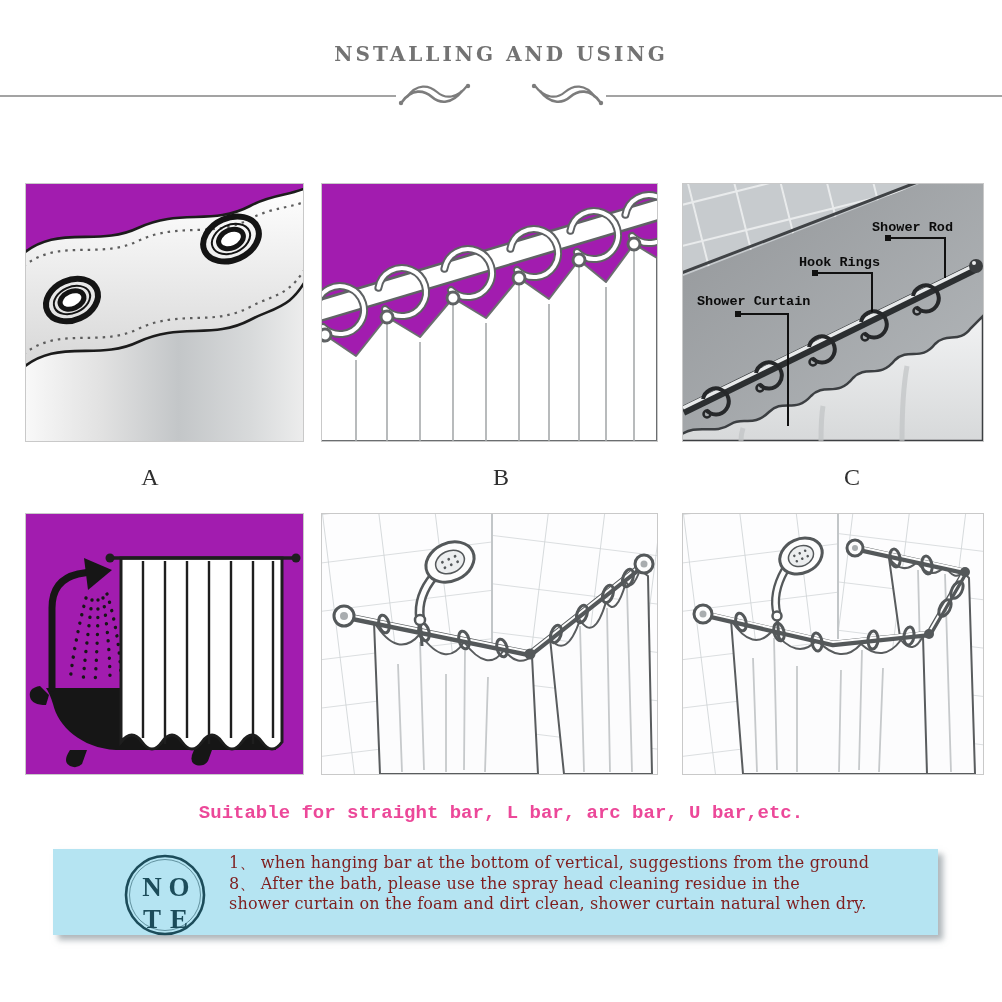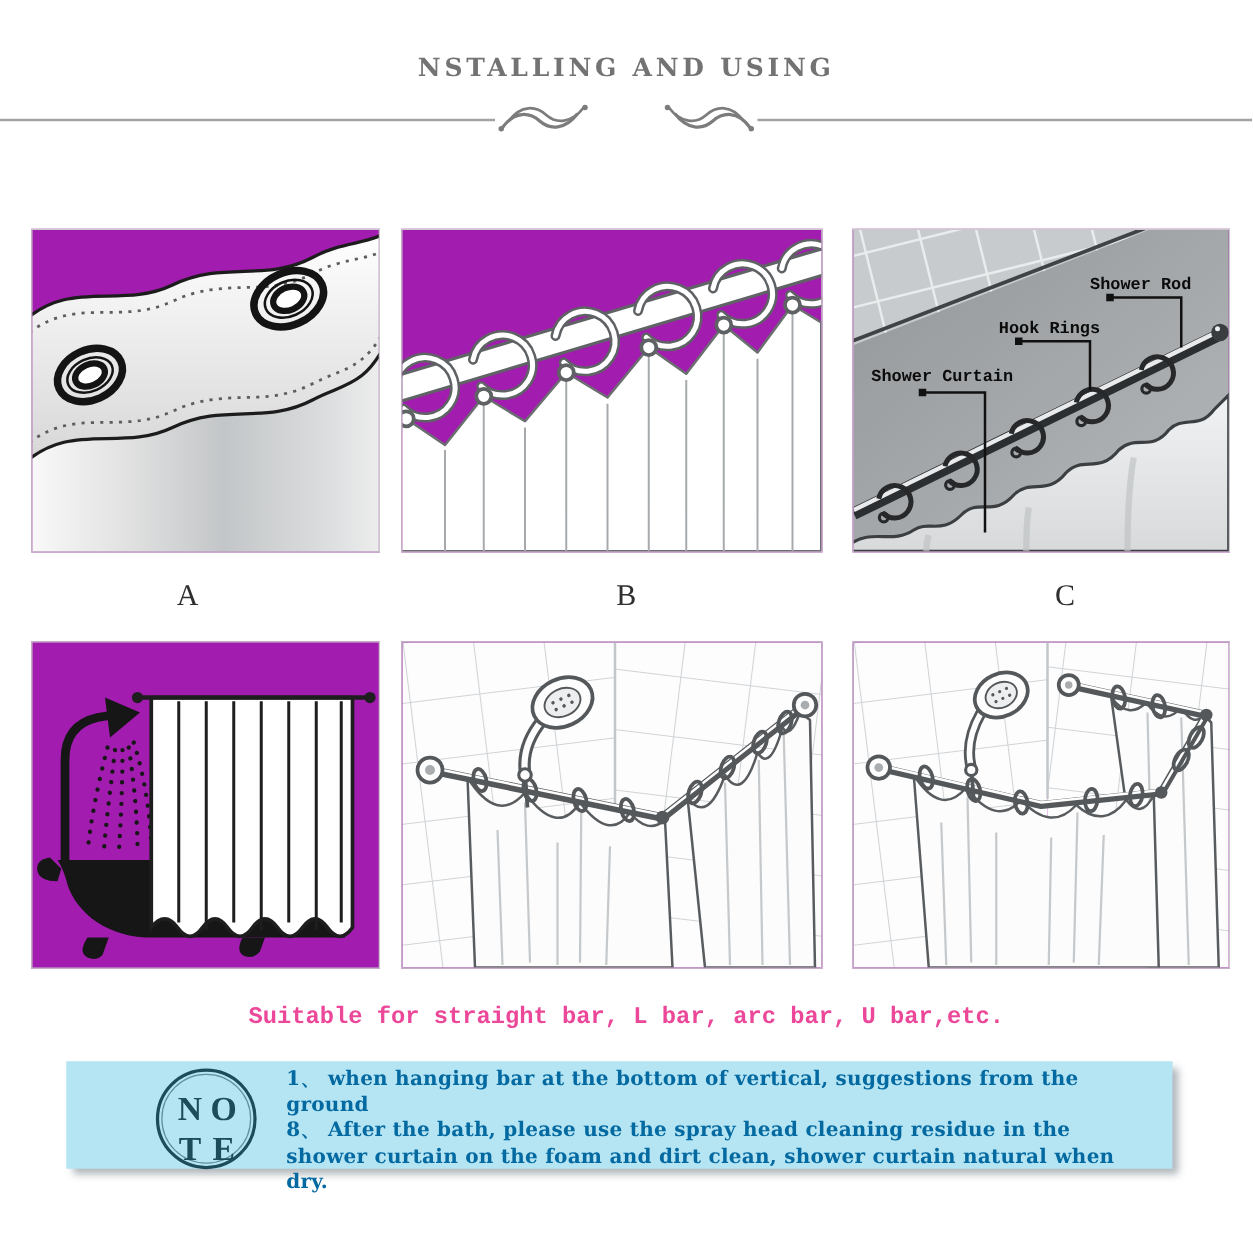--- a/index.html
+++ b/index.html
@@ -19,22 +19,22 @@
   #panelF{left:682px;top:513px;width:300px;height:260px;}
   .step-label{position:absolute;top:464px;text-align:center;
       font-family:"Liberation Serif",serif;font-size:24px;color:#2f2f2f;}
   #stepA{left:25px;width:250px;} #stepB{left:321px;width:360px;} #stepC{left:682px;width:340px;}
   .caption{position:absolute;top:786px;left:0;width:100%;text-align:center;
       font-family:"Liberation Mono",monospace;font-weight:700;font-size:19px;color:#ec4899;margin-top:16px;}
   .note-box{position:absolute;left:53px;top:849px;width:885px;height:86px;
       background:#b5e4f2;box-shadow:5px 5px 6px rgba(110,122,130,.55);}
   .note-emblem{position:absolute;left:67px;top:0px;width:90px;height:92px;}
   .note-lines{position:absolute;left:176px;top:4px;width:700px;
-      font-family:"DejaVu Serif",serif;font-weight:700;font-size:16px;
-      line-height:20.5px;color:#0369a1;letter-spacing:.2px;}
+      font-family:"DejaVu Serif",serif;font-weight:400;font-size:16px;
+      line-height:20.5px;color:#7f1d1d;letter-spacing:.2px;}
   .co{font-family:"Liberation Mono",monospace;font-weight:700;font-size:13.5px;fill:#0b0b0b;}
   .emb{font-family:"Liberation Serif",serif;font-weight:700;font-size:27px;fill:#1c4c5a;}
 </style>
 </head>
 <body>
 
 <div class="page">
 
   <div class="title">NSTALLING AND USING</div>
 

